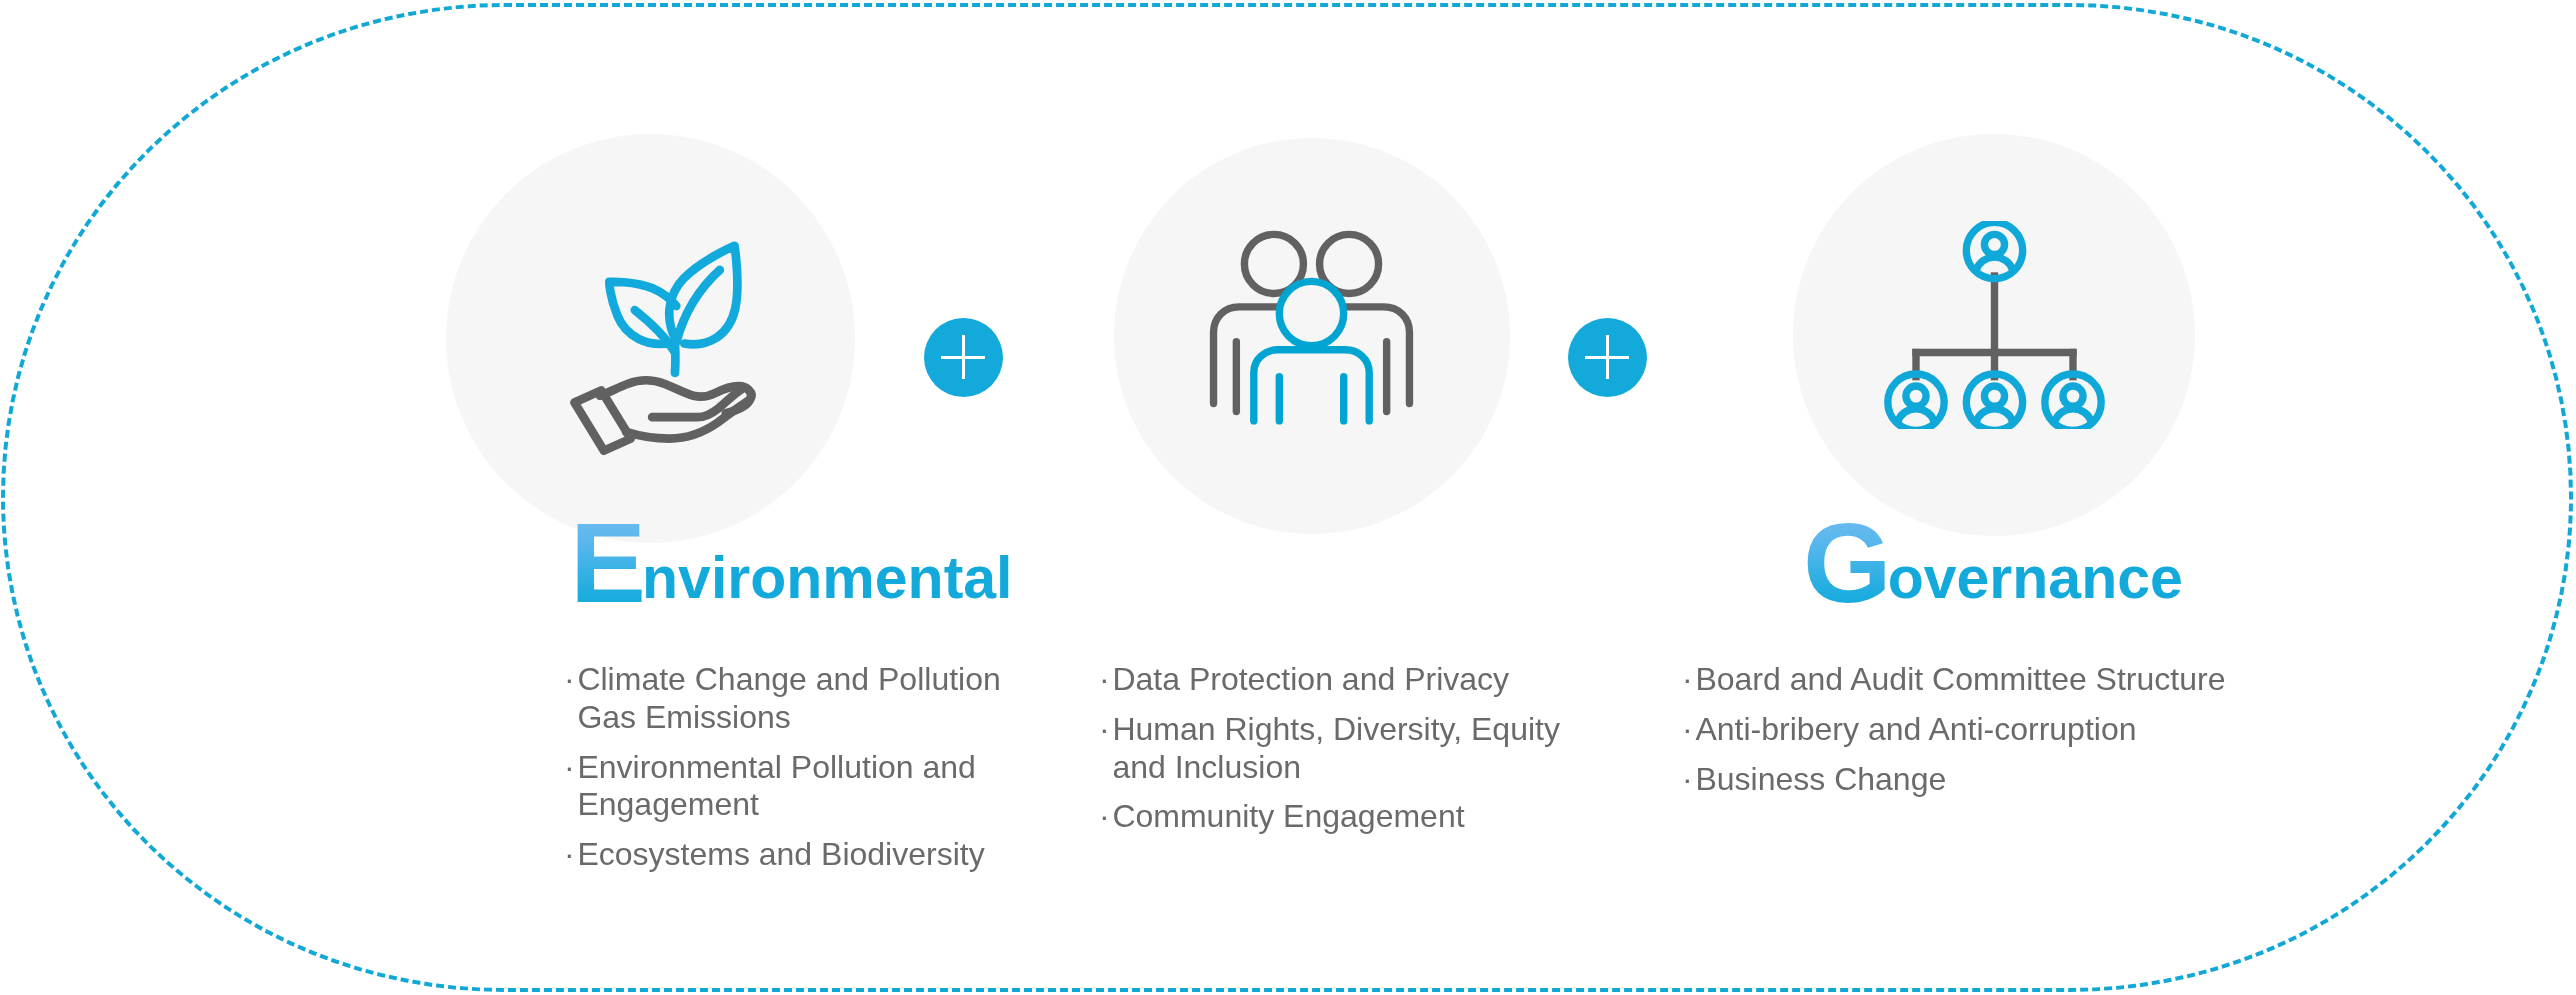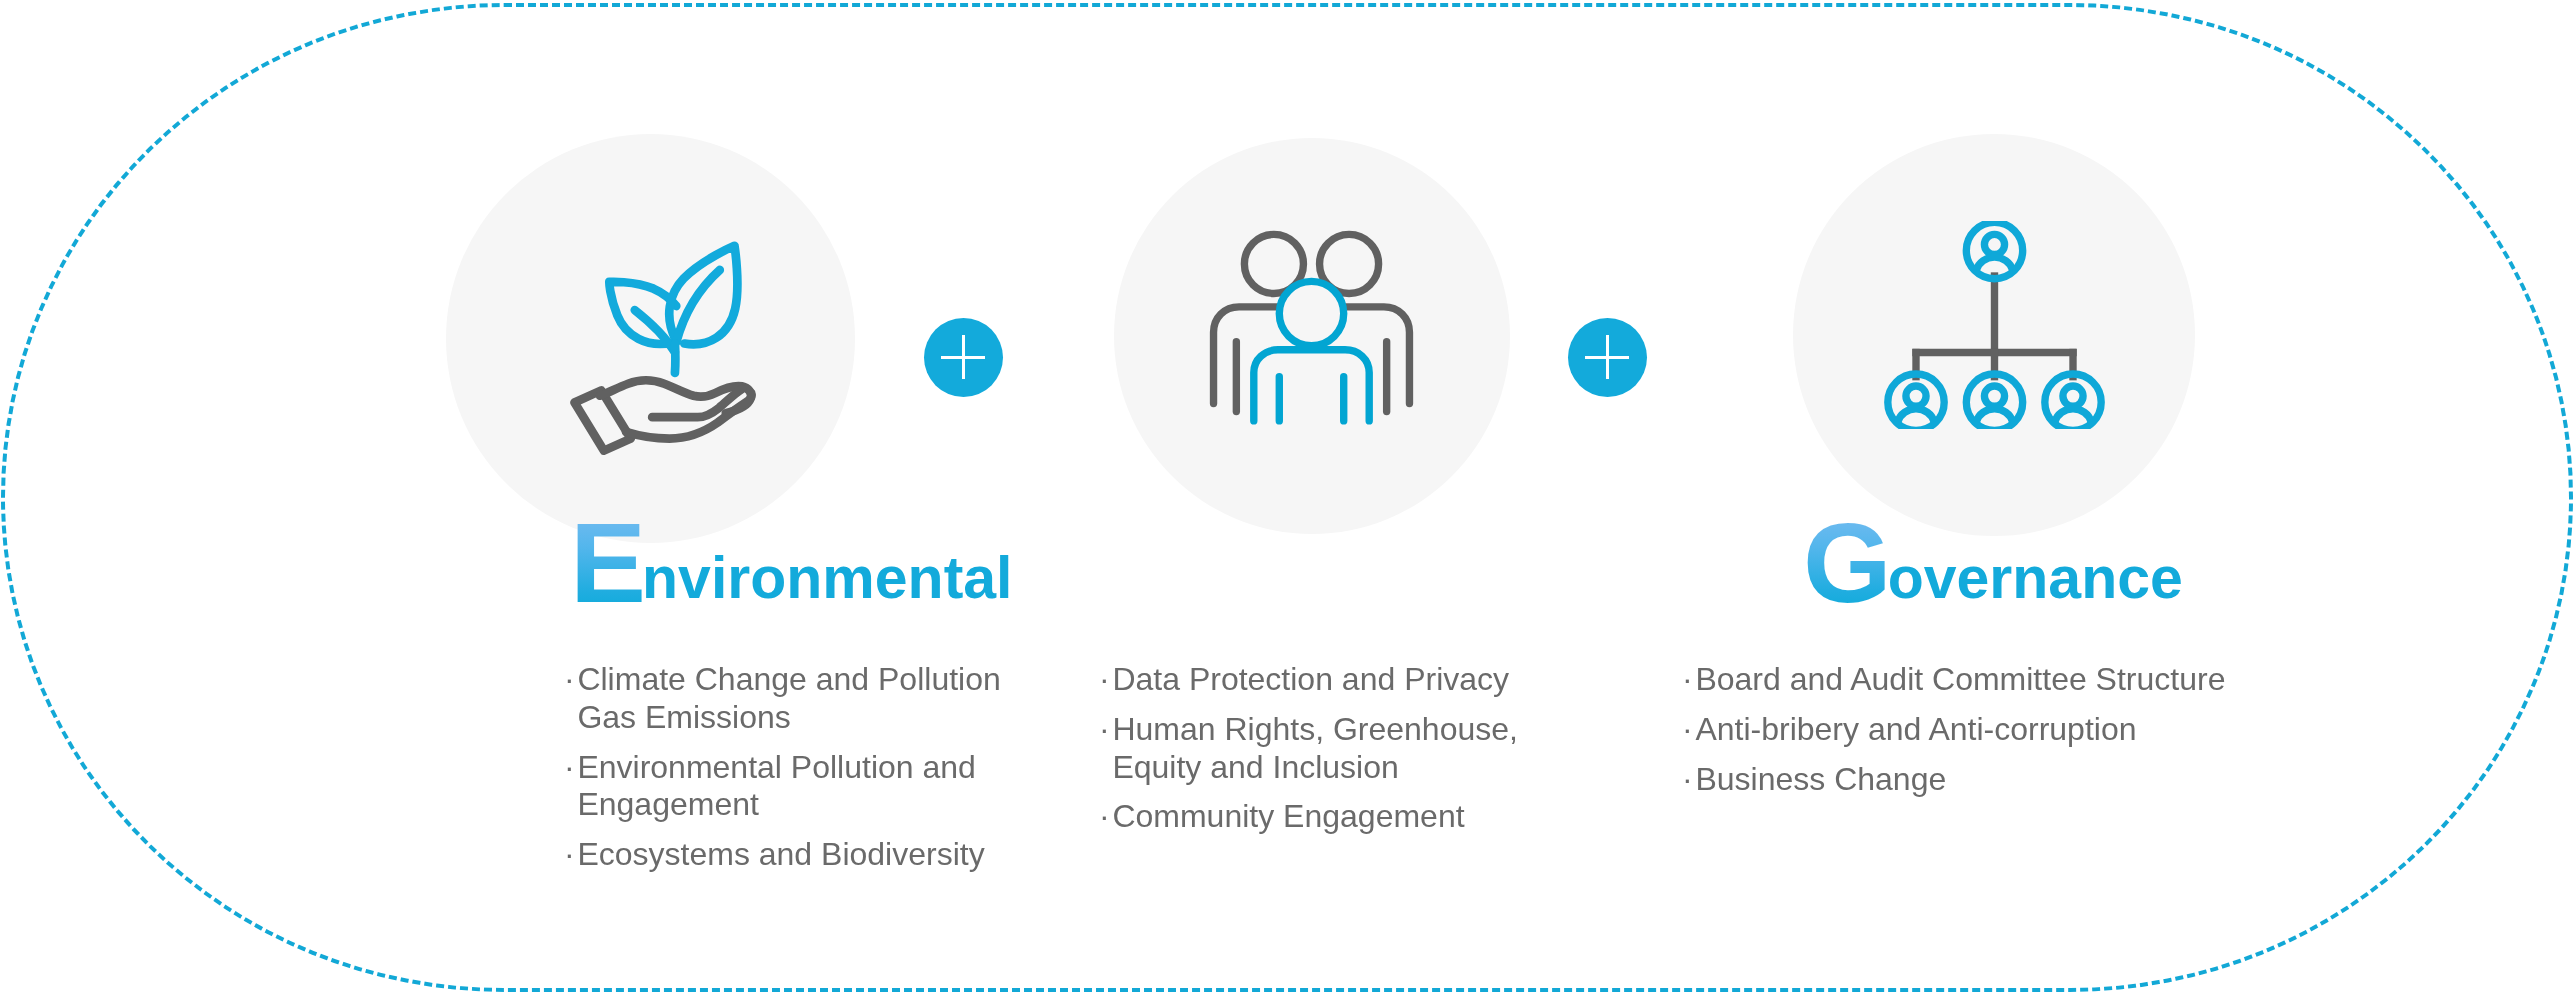--- a/index.html
+++ b/index.html
@@ -193,21 +193,21 @@
       </div>
 
 
       <div class="bullets bullets-soc">
         <div class="bullet">
           <span class="dot">·</span>
           <span class="txt">Data Protection and Privacy</span>
         </div>
         <div class="bullet">
           <span class="dot">·</span>
-          <span class="txt">Human Rights, Greenhouse, Equity and Inclusion</span>
+          <span class="txt">Human Rights, Diversity, Equity and Inclusion</span>
         </div>
         <div class="bullet">
           <span class="dot">·</span>
           <span class="txt">Community Engagement</span>
         </div>
       </div>
     </div>
 
     <div class="col col-gov">
       <div class="halo halo-gov"></div>

